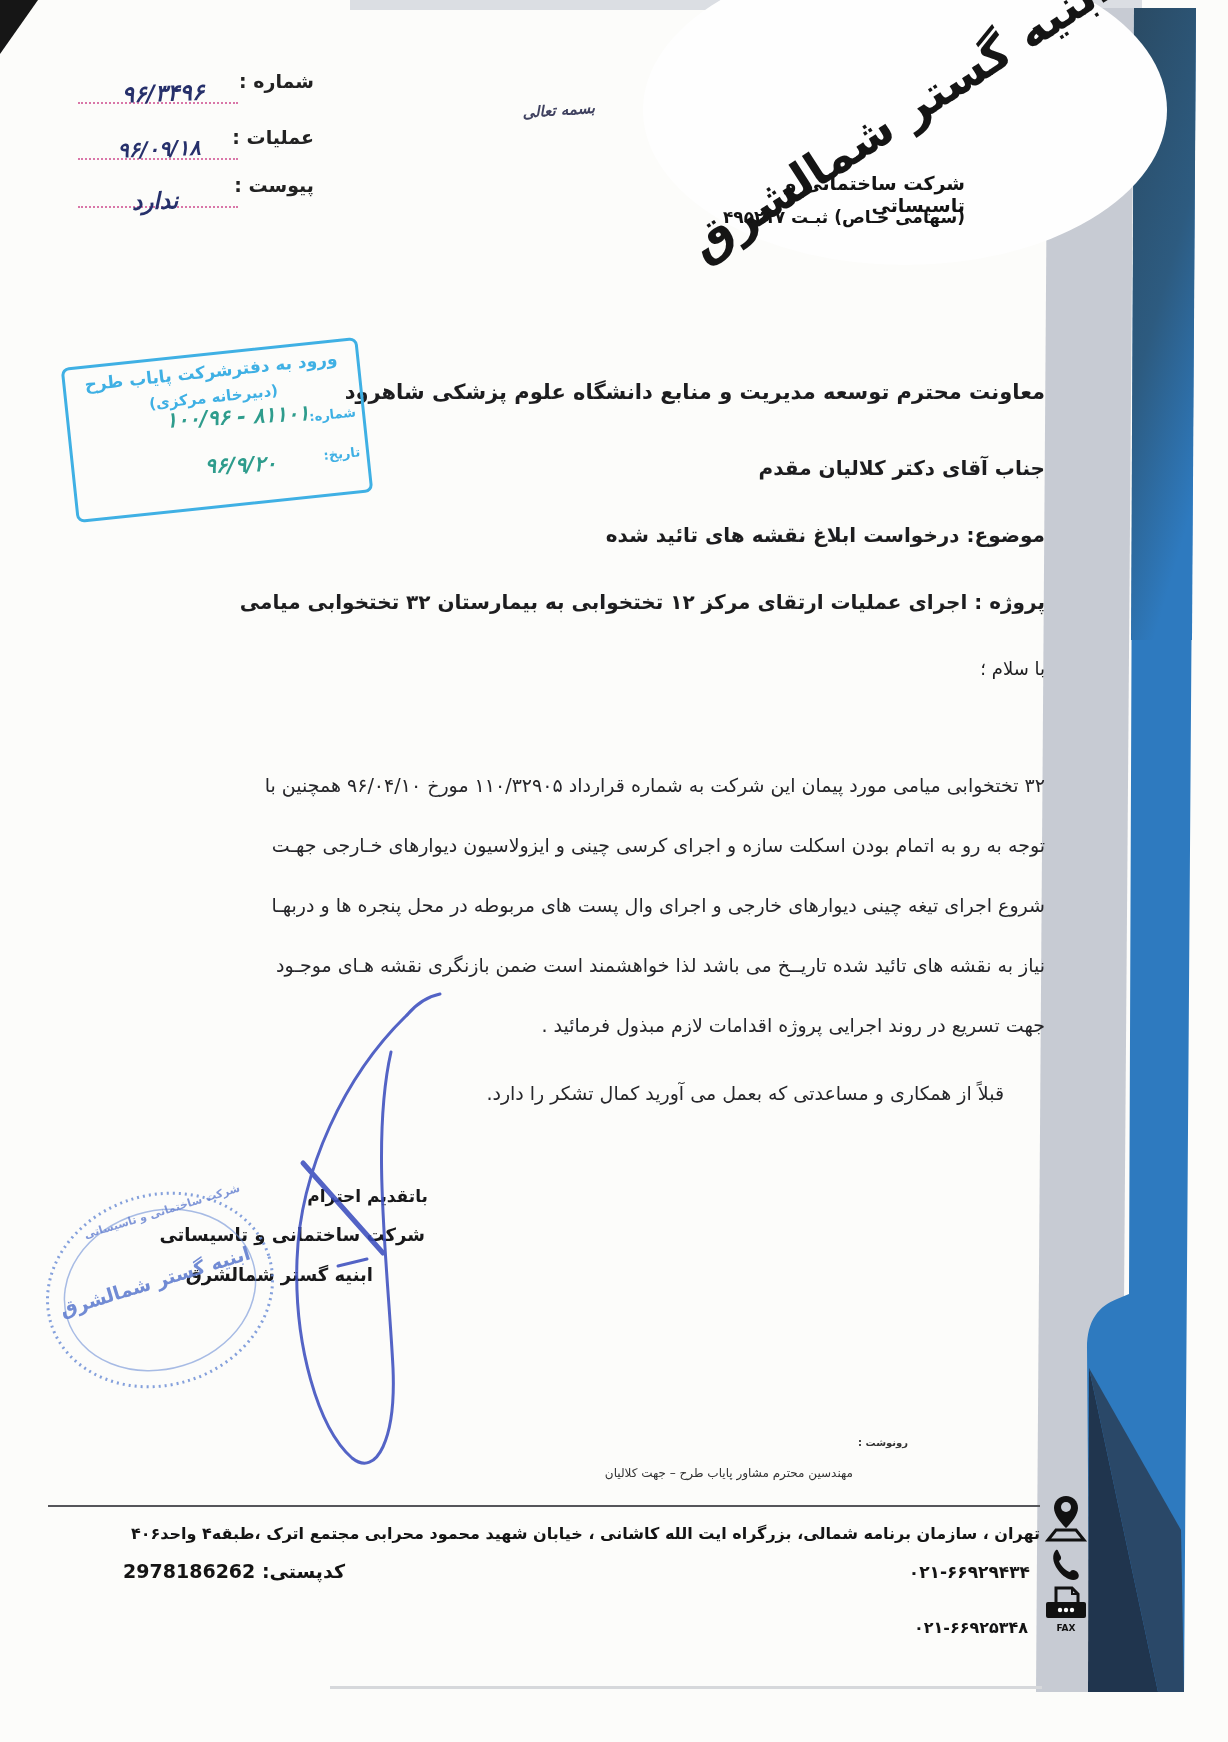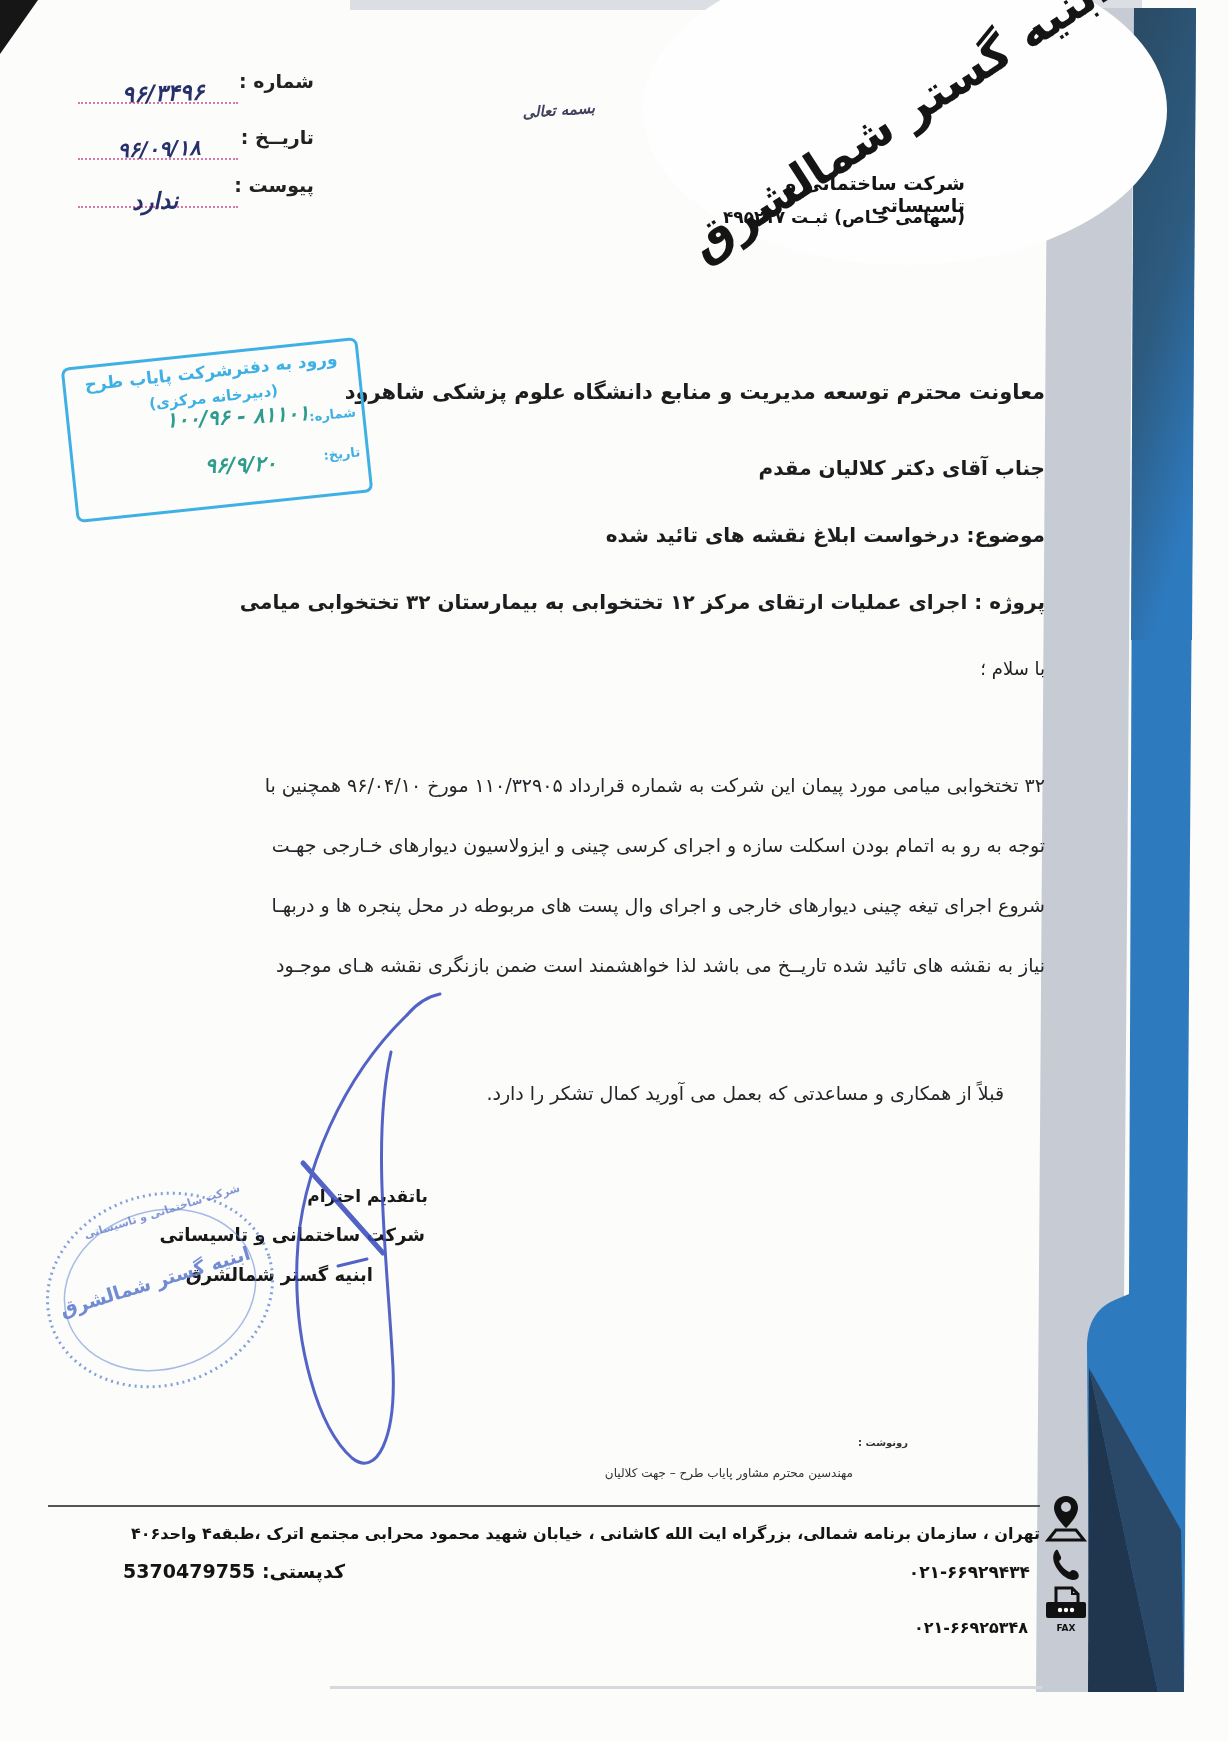--- a/index.html
+++ b/index.html
@@ -96,21 +96,21 @@
 
     <ellipse cx="905" cy="110" rx="262" ry="155" fill="#fefefe"></ellipse>
 
     <rect x="330" y="1686" width="712" height="3" fill="#d6d8db"></rect>
   </svg>
 
   <div class="abs z2 rtl meta-label" style="left:232px;top:70px;width:82px;">شماره :</div>
   <div class="abs z2 dotline" style="left:78px;top:102px;width:160px;"></div>
   <div class="abs z2 rtl handwrite" style="left:88px;top:80px;width:150px;">۹۶/۳۴۹۶</div>
 
-  <div class="abs z2 rtl meta-label" style="left:232px;top:126px;width:82px;">تاریــخ :</div>
+  <div class="abs z2 rtl meta-label" style="left:232px;top:126px;width:82px;">عملیات :</div>
   <div class="abs z2 dotline" style="left:78px;top:158px;width:160px;"></div>
   <div class="abs z2 rtl handwrite" style="left:84px;top:137px;width:150px;font-size:21px;">۹۶/۰۹/۱۸</div>
 
   <div class="abs z2 rtl meta-label" style="left:232px;top:174px;width:82px;">پیوست :</div>
   <div class="abs z2 dotline" style="left:78px;top:206px;width:160px;"></div>
   <div class="abs z2 rtl handwrite" style="left:95px;top:188px;width:120px;">ندارد</div>
 
   <div class="abs z2 rtl besmele" style="left:475px;top:103px;width:120px;">بسمه تعالی</div>
 
   <div class="abs z2 logo-callig" style="left:735px;top:10px;width:330px;height:210px;">
@@ -131,20 +131,21 @@
   <div class="abs z2 rtl h-line fw21" style="top:380px;">معاونت محترم توسعه مدیریت و منابع دانشگاه علوم پزشکی شاهرود</div>
   <div class="abs z2 rtl h-line fw20" style="top:456px;">جناب آقای دکتر کلالیان مقدم</div>
   <div class="abs z2 rtl h-line fw20" style="top:523px;">موضوع: درخواست ابلاغ نقشه های تائید شده</div>
   <div class="abs z2 rtl h-line fw20" style="top:590px;">پروژه : اجرای عملیات ارتقای مرکز ۱۲ تختخوابی به بیمارستان ۳۲ تختخوابی میامی</div>
   <div class="abs z2 rtl h-line fs18" style="top:658px;">با سلام ؛</div>
 
   <div class="abs z2 rtl body-line" style="top:774px;">۳۲ تختخوابی میامی مورد پیمان این شرکت به شماره قرارداد ۱۱۰/۳۲۹۰۵ مورخ ۹۶/۰۴/۱۰ همچنین با</div>
   <div class="abs z2 rtl body-line" style="top:834px;">توجه به رو به اتمام بودن اسکلت سازه و اجرای کرسی چینی و ایزولاسیون دیوارهای خـارجی جهـت</div>
   <div class="abs z2 rtl body-line" style="top:894px;">شروع اجرای تیغه چینی دیوارهای خارجی و اجرای وال پست های مربوطه در محل پنجره ها و دربهـا</div>
   <div class="abs z2 rtl body-line" style="top:954px;">نیاز به نقشه های تائید شده تاریــخ می باشد لذا خواهشمند است ضمن بازنگری نقشه هـای موجـود</div>
+  <div class="abs z2 rtl body-line" style="top:1014px;">جهت تسریع در روند اجرایی پروژه اقدامات لازم مبذول فرمائید .</div>
 
   <div class="abs z2 rtl" style="left:264px;top:1082px;width:740px;font-size:19px;text-align:right;white-space:nowrap;color:#26262a;">قبلاً از همکاری و مساعدتی که بعمل می آورید کمال تشکر را دارد.</div>
 
   <div class="abs z2 rtl sig-text" style="left:298px;top:1186px;width:130px;font-size:17px;text-align:right;">باتقدیم احترام</div>
   <div class="abs z2 rtl sig-text" style="left:140px;top:1224px;width:285px;font-size:18px;text-align:right;">شرکت ساختمانی و تاسیساتی</div>
   <div class="abs z2 rtl sig-text" style="left:158px;top:1264px;width:215px;font-size:18px;text-align:right;">ابنیه گستر شمالشرق</div>
 
   <svg class="abs z3" style="left:30px;top:1145px;" width="260" height="290" viewBox="0 0 260 290">
     <g transform="rotate(-17 130 145)">
       <ellipse cx="130" cy="145" rx="114" ry="95" fill="none" stroke="#6e8fd6" stroke-width="3" stroke-dasharray="2 4" opacity="0.85"></ellipse>
@@ -163,21 +164,21 @@
     </g>
   </svg>
 
   <div class="abs z2 rtl cc bold" style="left:843px;top:1437px;width:65px;">رونوشت :</div>
   <div class="abs z2 rtl cc" style="left:648px;top:1466px;width:205px;font-size:12px;">مهندسین محترم مشاور پایاب طرح – جهت کلالیان</div>
 
   <div class="abs z2 divider" style="left:48px;top:1505px;width:992px;"></div>
 
   <div class="abs z2 rtl footer-bold" style="left:70px;top:1524px;width:970px;font-size:16px;text-align:right;">تهران ، سازمان برنامه شمالی، بزرگراه ایت الله کاشانی ، خیابان شهید محمود محرابی مجتمع اترک ،طبقه۴ واحد۴۰۶</div>
 
-  <div class="abs z2 rtl footer-bold" style="left:55px;top:1560px;width:290px;font-size:19px;text-align:right;">کدپستی: 5370479755</div>
+  <div class="abs z2 rtl footer-bold" style="left:55px;top:1560px;width:290px;font-size:19px;text-align:right;">کدپستی: 2978186262</div>
 
   <div class="abs z2 num-ltr footer-bold" style="left:760px;top:1562px;width:270px;font-size:17px;text-align:right;">۰۲۱-۶۶۹۲۹۴۳۴</div>
 
   <div class="abs z2 num-ltr footer-bold" style="left:878px;top:1618px;width:150px;font-size:16px;text-align:right;">۰۲۱-۶۶۹۲۵۳۴۸</div>
 
   <svg class="abs z2" style="left:1040px;top:1492px;" width="52" height="52" viewBox="0 0 52 52">
     <path d="M26,4 C19,4 14,9 14,16 C14,25 26,36 26,36 C26,36 38,25 38,16 C38,9 33,4 26,4 Z" fill="#111"></path>
     <circle cx="26" cy="15" r="5" fill="#c7cbd3"></circle>
     <path d="M8,48 L16,38 L36,38 L44,48 Z" fill="none" stroke="#111" stroke-width="3"></path>
   </svg>

